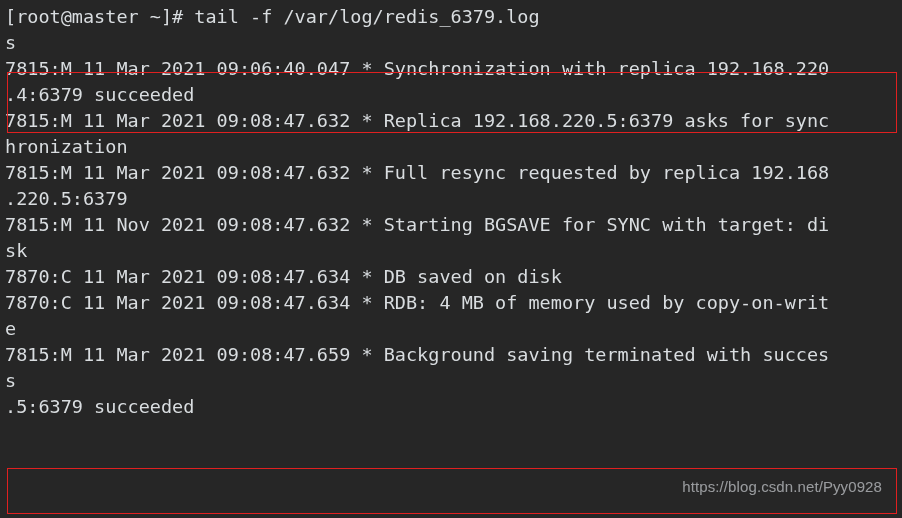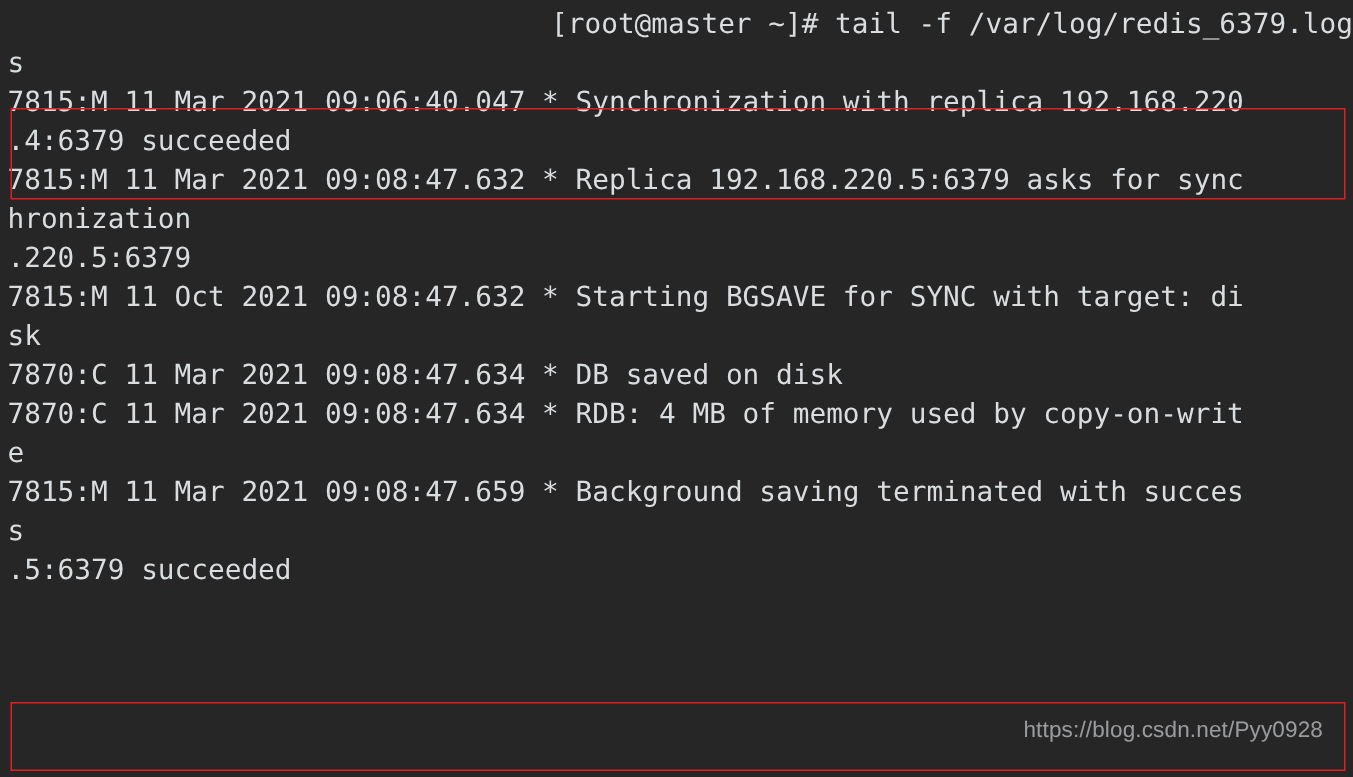--- a/index.html
+++ b/index.html
@@ -25,21 +25,21 @@
     -webkit-font-smoothing: antialiased;
   }
 
   .term-line {
     height: 26px;
     white-space: pre;
     overflow: hidden;
     color: #d9dde0;
   }
 
-  .term-line.prompt { color: #d9dde0; text-align: right; }
+  .term-line.prompt { color: #d9dde0; }
 
   
   .highlight-box {
     position: absolute;
     border: 1.5px solid #e02020;
     pointer-events: none;
     background: transparent;
   }
 
   #highlight-box-1 {
@@ -72,22 +72,23 @@
 <body>
 
 <div id="terminal">
 
   <div class="term-line prompt">[root@master ~]# tail -f /var/log/redis_6379.log</div>
   <div class="term-line">s</div>
   <div class="term-line">7815:M 11 Mar 2021 09:06:40.047 * Synchronization with replica 192.168.220</div>
   <div class="term-line">.4:6379 succeeded</div>
   <div class="term-line">7815:M 11 Mar 2021 09:08:47.632 * Replica 192.168.220.5:6379 asks for sync</div>
   <div class="term-line">hronization</div>
+  <div class="term-line">7815:M 11 Mar 2021 09:08:47.632 * Full resync requested by replica 192.168</div>
   <div class="term-line">.220.5:6379</div>
-  <div class="term-line">7815:M 11 Oct 2021 09:08:47.632 * Starting BGSAVE for SYNC with target: di</div>
+  <div class="term-line">7815:M 11 Nov 2021 09:08:47.632 * Starting BGSAVE for SYNC with target: di</div>
   <div class="term-line">sk</div>
   <div class="term-line">7870:C 11 Mar 2021 09:08:47.634 * DB saved on disk</div>
   <div class="term-line">7870:C 11 Mar 2021 09:08:47.634 * RDB: 4 MB of memory used by copy-on-writ</div>
   <div class="term-line">e</div>
   <div class="term-line">7815:M 11 Mar 2021 09:08:47.659 * Background saving terminated with succes</div>
   <div class="term-line">s</div>
   <div class="term-line">.5:6379 succeeded</div>
 
   <div class="highlight-box" id="highlight-box-1"></div>
 

